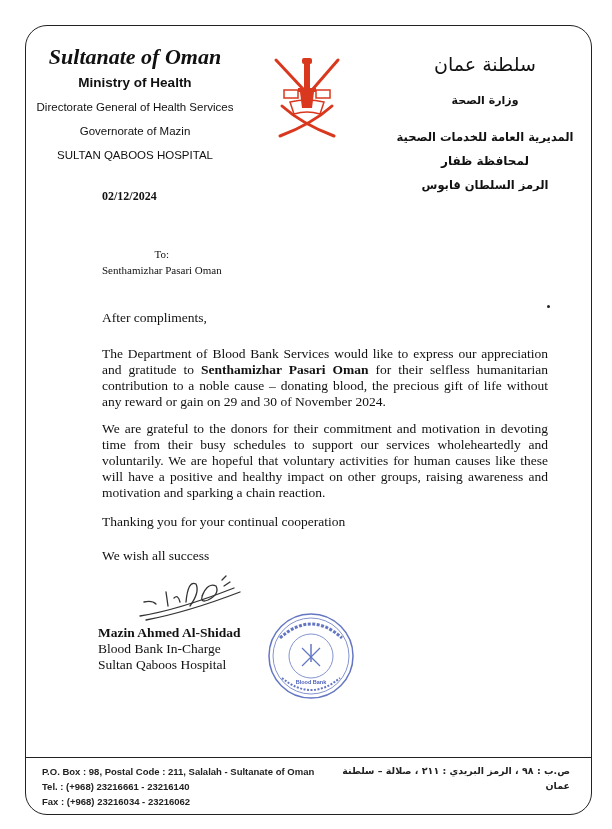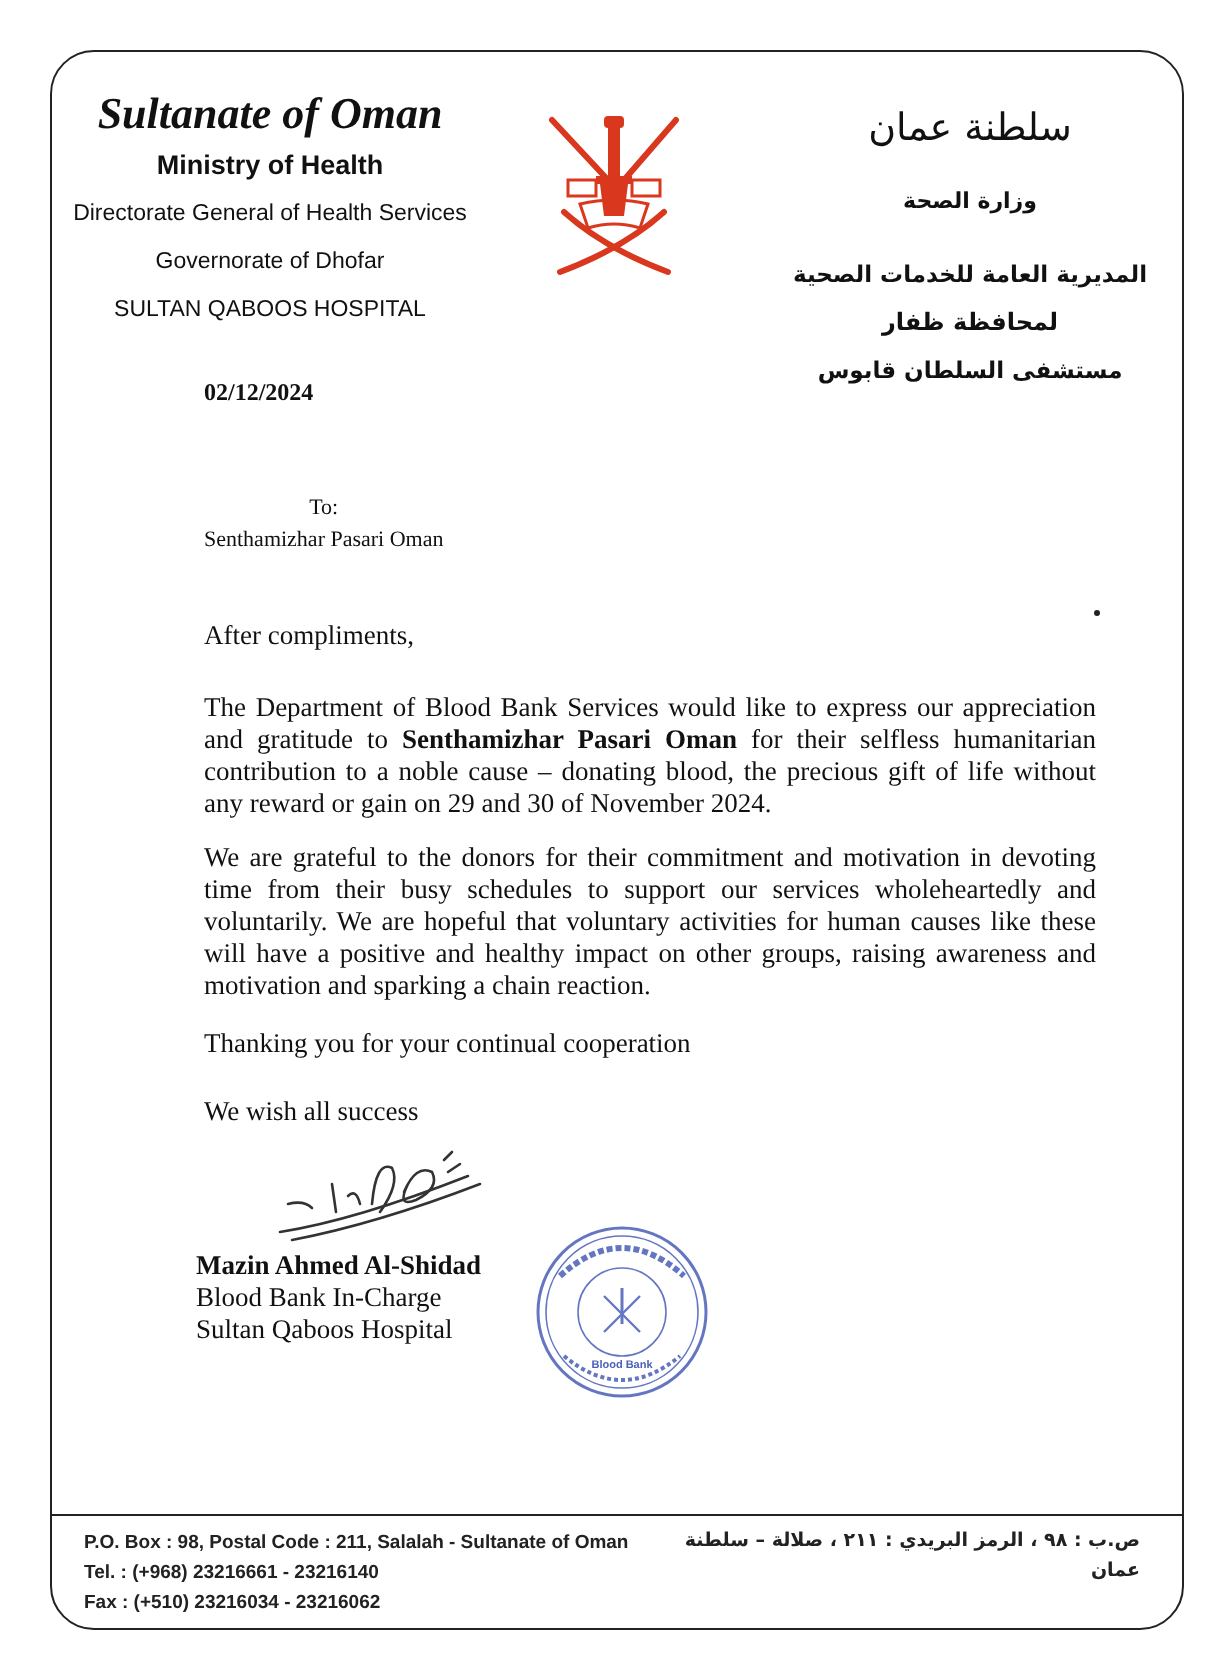--- a/index.html
+++ b/index.html
@@ -45,21 +45,21 @@
 </head>
 <body>
 
 <div class="frame"></div>
 <div class="footer-rule"></div>
 
 <div class="hdr-left">
   <div class="t1">Sultanate of Oman</div>
   <div class="t2">Ministry of Health</div>
   <div class="t3">Directorate General of Health Services</div>
-  <div class="t4">Governorate of Dhofar</div>
+  <div class="t4">Governorate of Mazin</div>
   <div class="t5">SULTAN QABOOS HOSPITAL</div>
 </div>
 
 <svg class="emblem" viewBox="0 0 90 92">
   <g stroke="#d9381e" fill="none" stroke-width="3" stroke-linecap="round">
     <path d="M14 10 L42 40"></path>
     <path d="M76 10 L50 40"></path>
     <path d="M20 56 Q40 74 72 86"></path>
     <path d="M70 56 Q50 74 18 86"></path>
   </g>
@@ -72,21 +72,21 @@
     <rect x="54" y="40" width="14" height="8" fill="none" stroke="#d9381e" stroke-width="1.5"></rect>
   </g>
   <path d="M28 52 Q45 48 62 52 L58 64 Q45 60 32 64 Z" fill="none" stroke="#d9381e" stroke-width="1.5"></path>
 </svg>
 
 <div class="hdr-right">
   <div class="a1">سلطنة عمان</div>
   <div class="a2">وزارة الصحة</div>
   <div class="a3">المديرية العامة للخدمات الصحية</div>
   <div class="a4">لمحافظة ظفار</div>
-  <div class="a5">مستشفى السلطان قابوس</div>
+  <div class="a5">الرمز السلطان قابوس</div>
 </div>
 
 <div class="date">02/12/2024</div>
 
 <div class="to">
   <div>To:</div>
   <div>Senthamizhar Pasari Oman</div>
 </div>
 
 <div class="dot"></div>
@@ -128,18 +128,18 @@
     <path d="M45 32 L45 50" stroke-width="1.5"></path>
     <path d="M14 26 Q45 -2 76 26" stroke-width="3" stroke-dasharray="3 1.5"></path>
     <path d="M16 66 Q45 90 74 66" stroke-width="2" stroke-dasharray="2 1.5"></path>
   </g>
   <text x="45" y="72" text-anchor="middle" font-size="5.5" fill="#4a5fb8" font-family="Liberation Sans, sans-serif" font-weight="bold">Blood Bank</text>
 </svg>
 
 <div class="foot-left">
   <div>P.O. Box : 98, Postal Code : 211, Salalah - Sultanate of Oman</div>
   <div>Tel. : (+968) 23216661 - 23216140</div>
-  <div>Fax : (+510) 23216034 - 23216062</div>
+  <div>Fax : (+968) 23216034 - 23216062</div>
 </div>
 
 <div class="foot-right">
   <div>ص.ب : ٩٨ ، الرمز البريدي : ٢١١ ، صلالة – سلطنة عمان</div>
 </div>
 
 </body></html>

